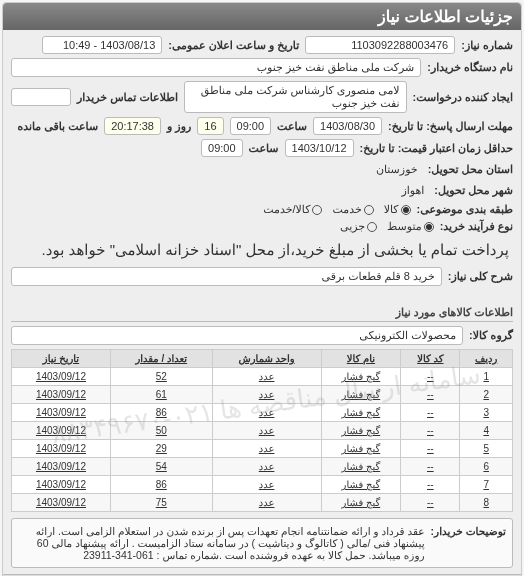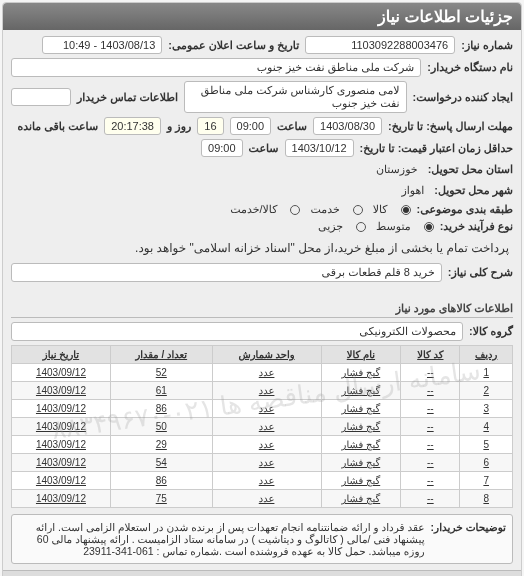--- a/index.html
+++ b/index.html
@@ -44,21 +44,21 @@
   border-radius: 3px;
   padding: 2px 6px;
   min-height: 18px;
   display: inline-flex;
   align-items: center;
   font-size: 11px;
 }
 .value-box.wide { flex: 1; min-width: 140px; }
 .static-val { padding: 2px 4px; }
 .radio-group { display: inline-flex; gap: 10px; align-items: center; }
-.radio-item { display: inline-flex; gap: 13px; align-items: center; }
+.radio-item { display: inline-flex; gap: 2px; align-items: center; }
 .radio {
   width: 10px; height: 10px; border: 1px solid #555; border-radius: 50%;
   display: inline-block; position: relative;
 }
 .radio.checked::after {
   content: ""; width: 6px; height: 6px; background: #333; border-radius: 50%;
   position: absolute; top: 1px; right: 1px;
 }
 .sub-header {
   font-weight: bold;
@@ -190,21 +190,21 @@
       <span class="radio-group">
         <span class="radio-item">
             <span class="radio checked"></span>
             <span>متوسط</span>
           </span>
         <span class="radio-item">
             <span class="radio"></span>
             <span>جزیی</span>
           </span>
       </span>
-      <span class="static-val" style="font-size:12px">پرداخت تمام یا بخشی از مبلغ خرید،از محل "اسناد خزانه اسلامی" خواهد بود.</span>
+      <span class="static-val" style="font-size:15px">پرداخت تمام یا بخشی از مبلغ خرید،از محل "اسناد خزانه اسلامی" خواهد بود.</span>
     </div>
 
     <div class="row" style="margin-top:6px">
       <span class="label">شرح کلی نیاز:</span>
       <span class="value-box wide">خرید 8 قلم قطعات برقی</span>
     </div>
 
     <div class="sub-header">اطلاعات کالاهای مورد نیاز</div>
 
     <div class="row">

